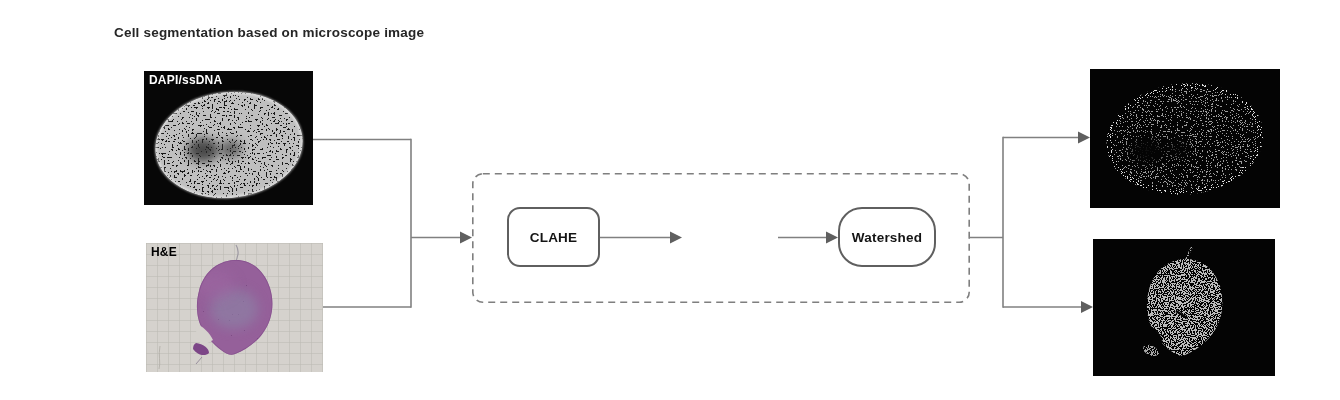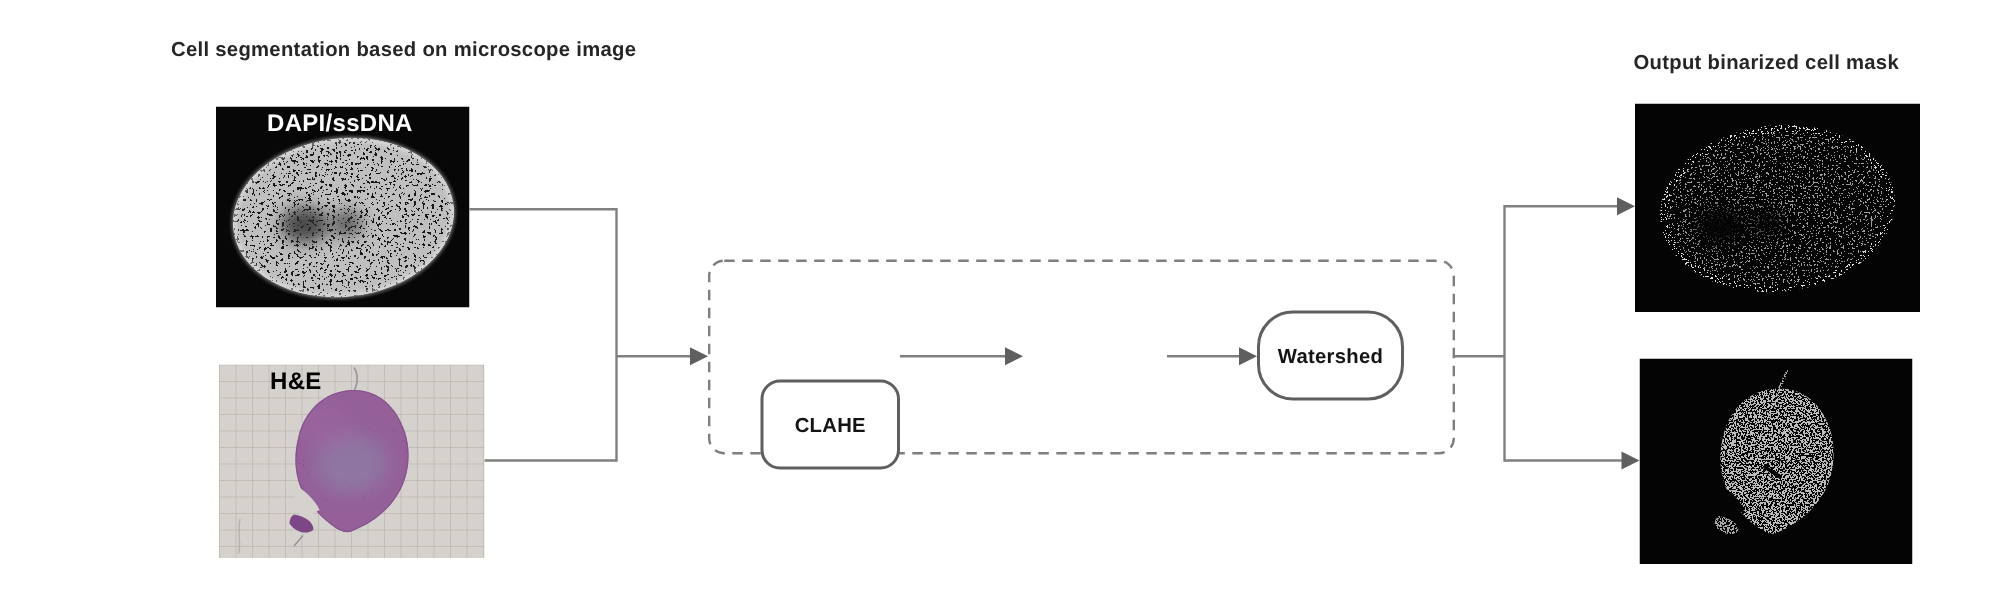--- a/index.html
+++ b/index.html
@@ -9,33 +9,33 @@
   }
   .title{
     position:absolute;font-size:13.5px;font-weight:700;color:#262626;
     letter-spacing:.2px;white-space:nowrap;z-index:3;
   }
   #title-left{left:114px;top:25px;}
   #title-right{left:1089px;top:34px;}
   .fig{position:absolute;line-height:0;z-index:2;}
   .fig svg{display:block;}
   .fig-label{
-    position:absolute;left:5px;top:2px;font-size:16px;font-weight:700;
-    line-height:1.25;letter-spacing:.2px;z-index:3;margin-left:29px;
+    position:absolute;left:5px;top:2px;font-size:12px;font-weight:700;
+    line-height:1.25;letter-spacing:.2px;z-index:3;
   }
   .fig-label.dapi{color:#ffffff;}
   .fig-label.he{color:#000000;}
   #overlay{position:absolute;left:0;top:0;z-index:1;}
   .node{
     position:absolute;top:207px;height:60px;box-sizing:border-box;background:#ffffff;
     border:2px solid #5f5f5f;border-radius:13px;display:flex;align-items:center;
     justify-content:center;font-size:13.5px;font-weight:700;color:#141414;
     letter-spacing:.2px;z-index:2;
   }
-  #node-clahe{left:507px;width:93px;margin-top:46px;}
+  #node-clahe{left:507px;width:93px;}
   #node-bcdu{left:682px;width:96px;}
   #node-watershed{left:838px;width:98px;border-radius:24px;}
   #fig-dapi{left:144px;top:71px;}
   #fig-he{left:146px;top:243px;}
   #fig-out1{left:1090px;top:69px;}
   #fig-out2{left:1093px;top:239px;}
 </style>
 </head>
 <body>
 
@@ -65,21 +65,20 @@
       <line x1="969" y1="237.5" x2="1003" y2="237.5"></line>
       <line x1="1003" y1="136.7" x2="1003" y2="307.8"></line>
       <line x1="1003" y1="137.5" x2="1079" y2="137.5"></line>
       <line x1="1003" y1="307" x2="1082" y2="307"></line>
     </g>
     <polygon points="1078,131.5 1090,137.5 1078,143.5" fill="#5f5f5f"></polygon>
     <polygon points="1081,301 1093,307 1081,313" fill="#5f5f5f"></polygon>
   </svg>
 
   <div class="title" id="title-left">Cell segmentation based on microscope image</div>
-  <div class="title" id="title-right">Output binarized cell mask</div>
 
   <div class="fig" id="fig-dapi">
     <svg width="169" height="134" viewBox="0 0 169 134">
       <defs>
         <filter id="f-dapi-tex" x="0" y="0" width="100%" height="100%">
           <feTurbulence type="fractalNoise" baseFrequency="0.5" numOctaves="3" seed="7" result="n"></feTurbulence>
           <feColorMatrix in="n" type="luminanceToAlpha" result="a"></feColorMatrix>
           <feComponentTransfer in="a" result="t">
               <feFuncA type="discrete" tableValues="0 0 0 1 1"></feFuncA>
             </feComponentTransfer>

